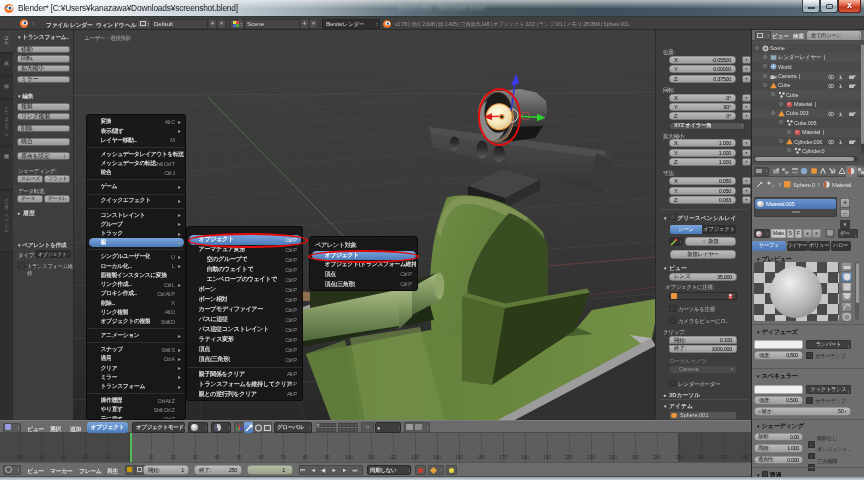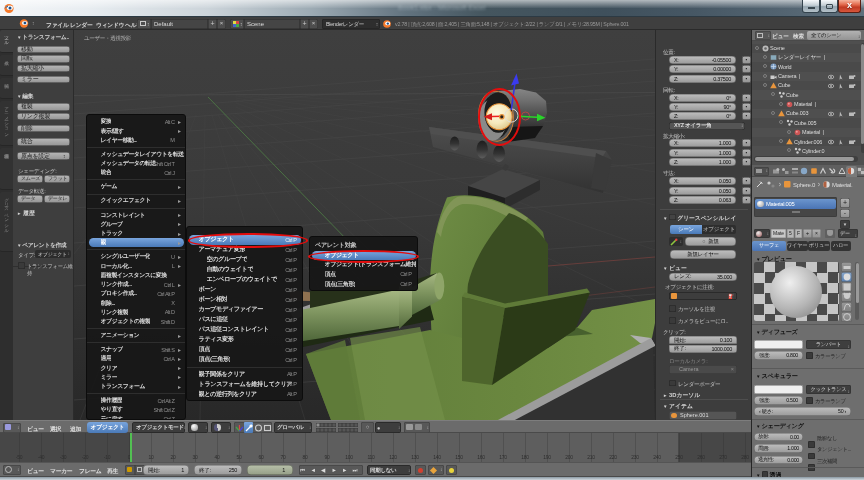--- a/index.html
+++ b/index.html
@@ -28,20 +28,21 @@
 <div id="root">
 <div class="ab" style="left:0;top:0;width:864px;height:17px;background:linear-gradient(90deg,#f4f6f8 0,#e8edf1 10%,#ccd4da 24%,#9dabb4 36%,#62737f 47%,#45565f 56%,#3f505c 70%,#465764 80%,#556673 92%,#60707c 100%);">
       <div class="ab" style="left:0;top:0;right:0;height:8px;background:linear-gradient(rgba(255,255,255,.6),rgba(255,255,255,.05))"></div>
       <div class="ab" style="left:0;bottom:0;right:0;height:1px;background:#2c3a44"></div>
       <svg class="ab" style="left:3px;top:2px" width="12" height="12" viewBox="0 0 12 12">
         <circle cx="6" cy="6.5" r="4.6" fill="#f5792a"></circle>
         <ellipse cx="6.8" cy="5.8" rx="3.1" ry="2.3" fill="#fff"></ellipse>
         <circle cx="7" cy="6" r="1.5" fill="#1c4f8a"></circle>
         <path d="M1 6.5 L5 3.5 L5 5 Z" fill="#2a6bb0"></path>
       </svg>
+      <div class="ab" style="left:18px;top:3px;font-size:8.4px;color:#1b1f22;letter-spacing:-0.2px">Blender* [C:¥Users¥kanazawa¥Downloads¥screenshot.blend]</div>
       <div class="ab" style="left:398px;top:4px;font-size:7px;color:#b9c6ce;opacity:.55;filter:blur(1.1px);letter-spacing:0">Book1.xlsx - Microsoft Excel</div>
       <div class="ab" style="left:802px;top:0;width:18px;height:12.5px;background:linear-gradient(#f7fafc,#c2cdd4 45%,#97a7b1 55%,#b3c0c8);border:1px solid #33424c;border-top:none;border-radius:0 0 3px 3px">
         <div class="ab" style="left:5px;top:7px;width:7px;height:2px;background:#39474f"></div>
       </div>
       <div class="ab" style="left:820px;top:0;width:18px;height:12.5px;background:linear-gradient(#f7fafc,#c2cdd4 45%,#97a7b1 55%,#b3c0c8);border:1px solid #33424c;border-top:none;border-radius:0 0 3px 3px">
         <div class="ab" style="left:5px;top:3.5px;width:7px;height:5px;border:1.6px solid #39474f;border-radius:1px"></div>
       </div>
       <div class="ab" style="left:838px;top:0;width:23px;height:12.5px;background:linear-gradient(#f5b49d,#e2674a 40%,#c03a22 60%,#d8573d);border:1px solid #5a1e12;border-top:none;border-radius:0 0 3px 3px;color:#fff;font-size:9px;font-weight:bold;text-align:center;line-height:11px;text-shadow:0 1px 1px #7a2516">x</div>
     </div>
 <div class="ab" style="left:0;top:17px;width:864px;height:13px;background:#3f3f3f;border-bottom:1px solid #2a2a2a">

